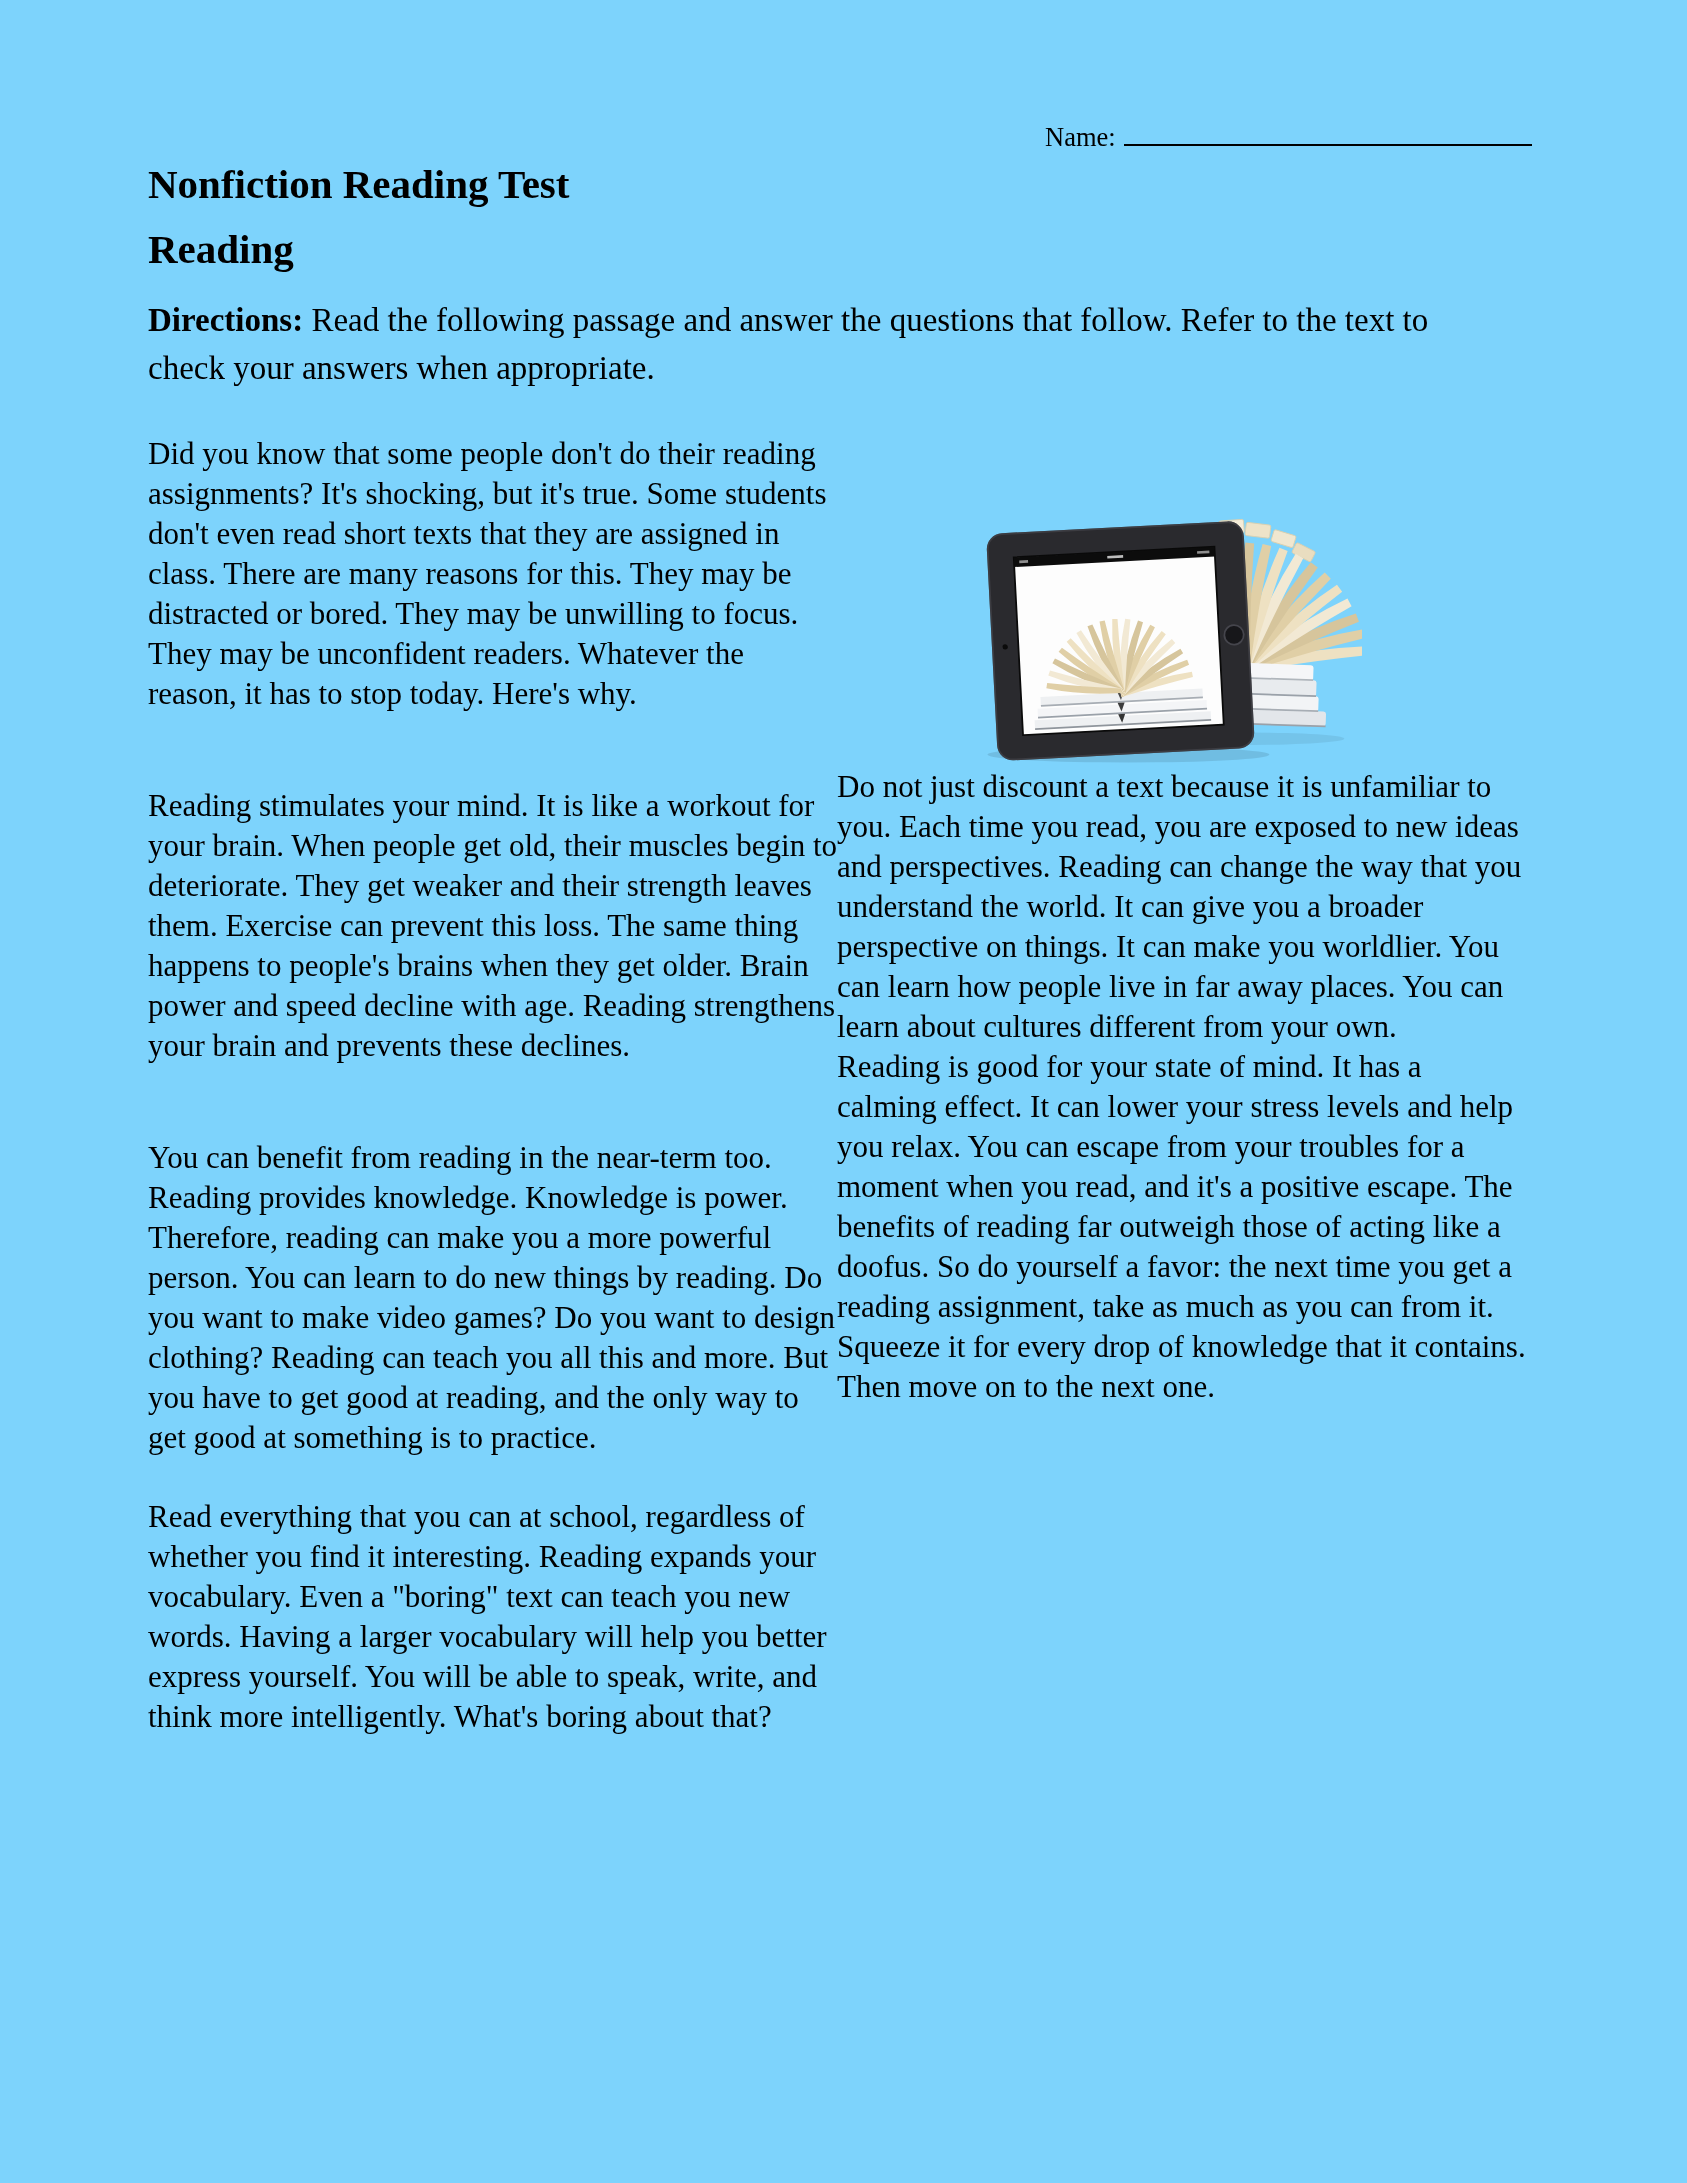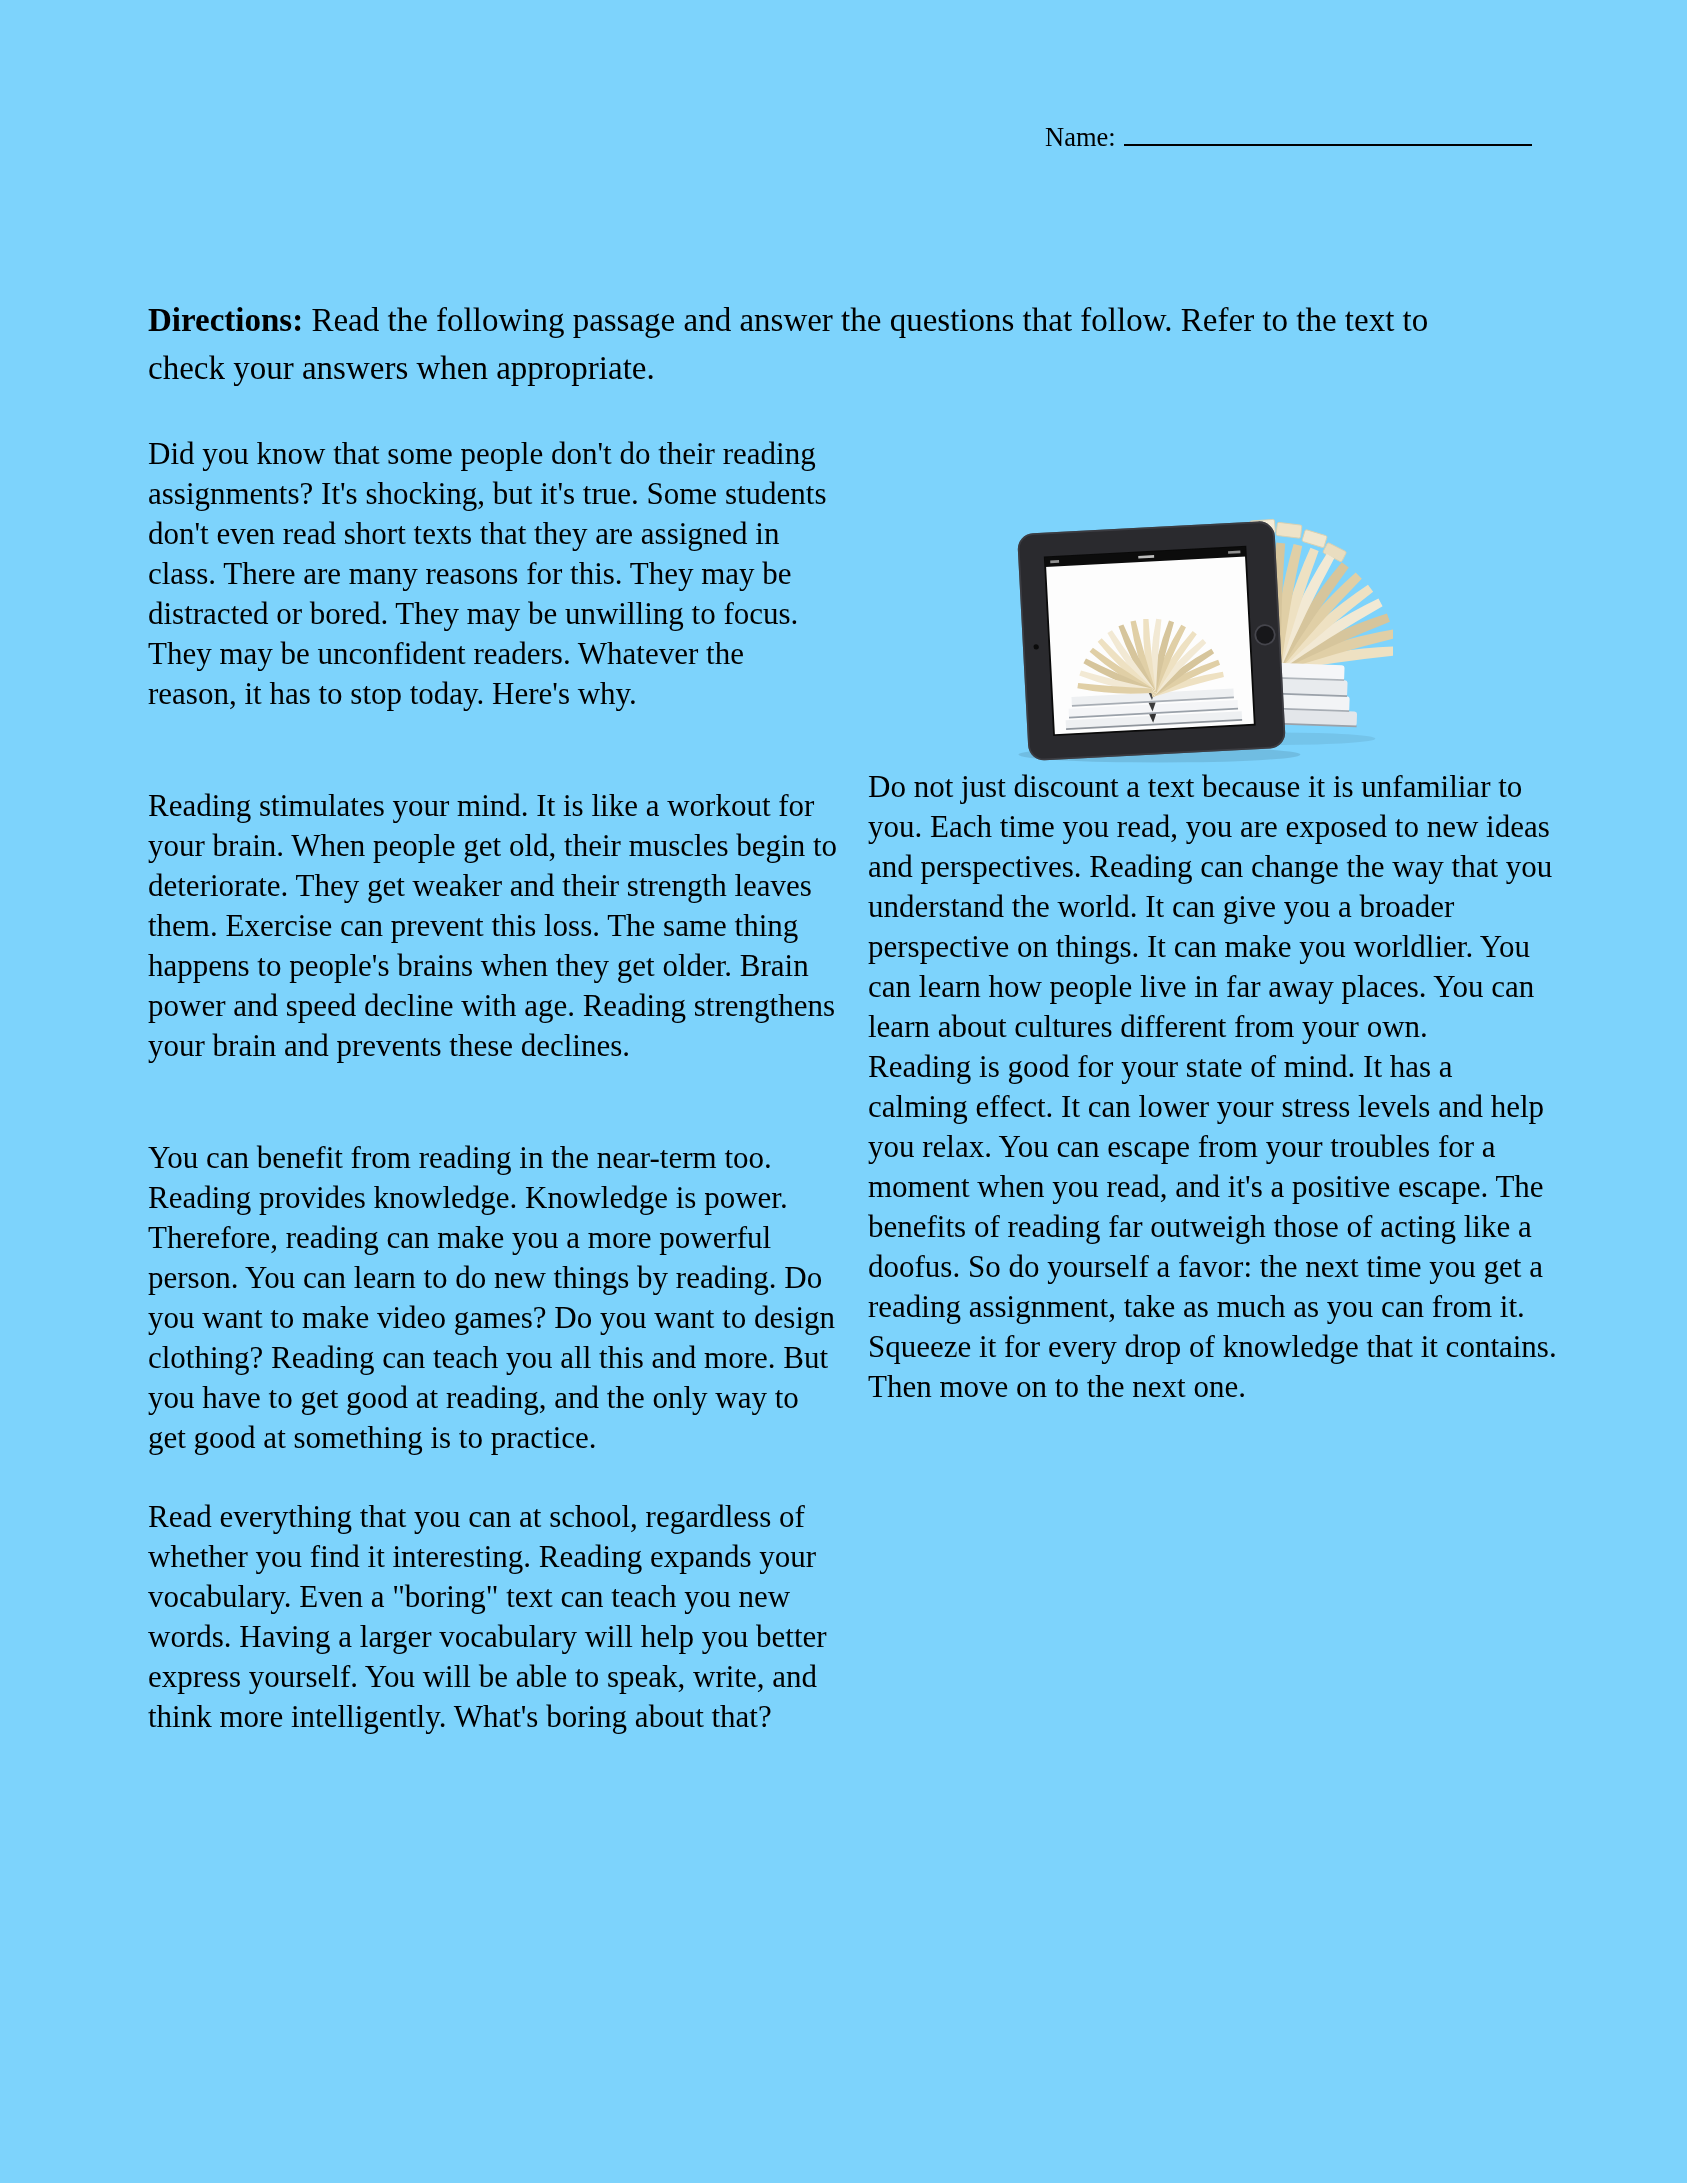--- a/index.html
+++ b/index.html
@@ -52,21 +52,20 @@
   }
   .directions .dir-label { font-weight: bold; }
 
   
   .columns {
     position: absolute;
     left: 148px;
     top: 434px;
     width: 1409px;
     display: flex;
-    gap: 31px;
     font-size: 31px;
     line-height: 40px;
   }
   .col { width: 689px; position: relative; }
   .col p { margin: 0; }
   .col-left p + p { margin-top: 72px; }
   .col-left .p4 { margin-top: 39px; }
 
   .illustration {
     margin: 42px 0 0 146px;
@@ -78,20 +77,24 @@
 </style>
 </head>
 <body>
 
 <div class="page">
 
   <div class="name-block">
     <span class="name-label">Name:</span><span class="name-line"></span>
   </div>
 
+  <div class="title-block">
+    <div>Nonfiction Reading Test</div>
+    <div>Reading</div>
+  </div>
 
   <p class="directions">
     <span class="dir-label">Directions:</span>
     <span>Read the following passage and answer the questions that follow. Refer to the text to check your answers when appropriate.</span>
   </p>
 
   <div class="columns">
 
     <div class="col col-left">
       <p class="p1">Did you know that some people don't do their reading assignments? It's shocking, but it's true. Some students don't even read short texts that they are assigned in class. There are many reasons for this. They may be distracted or bored. They may be unwilling to focus. They may be unconfident readers. Whatever the reason, it has to stop today. Here's why.</p>

